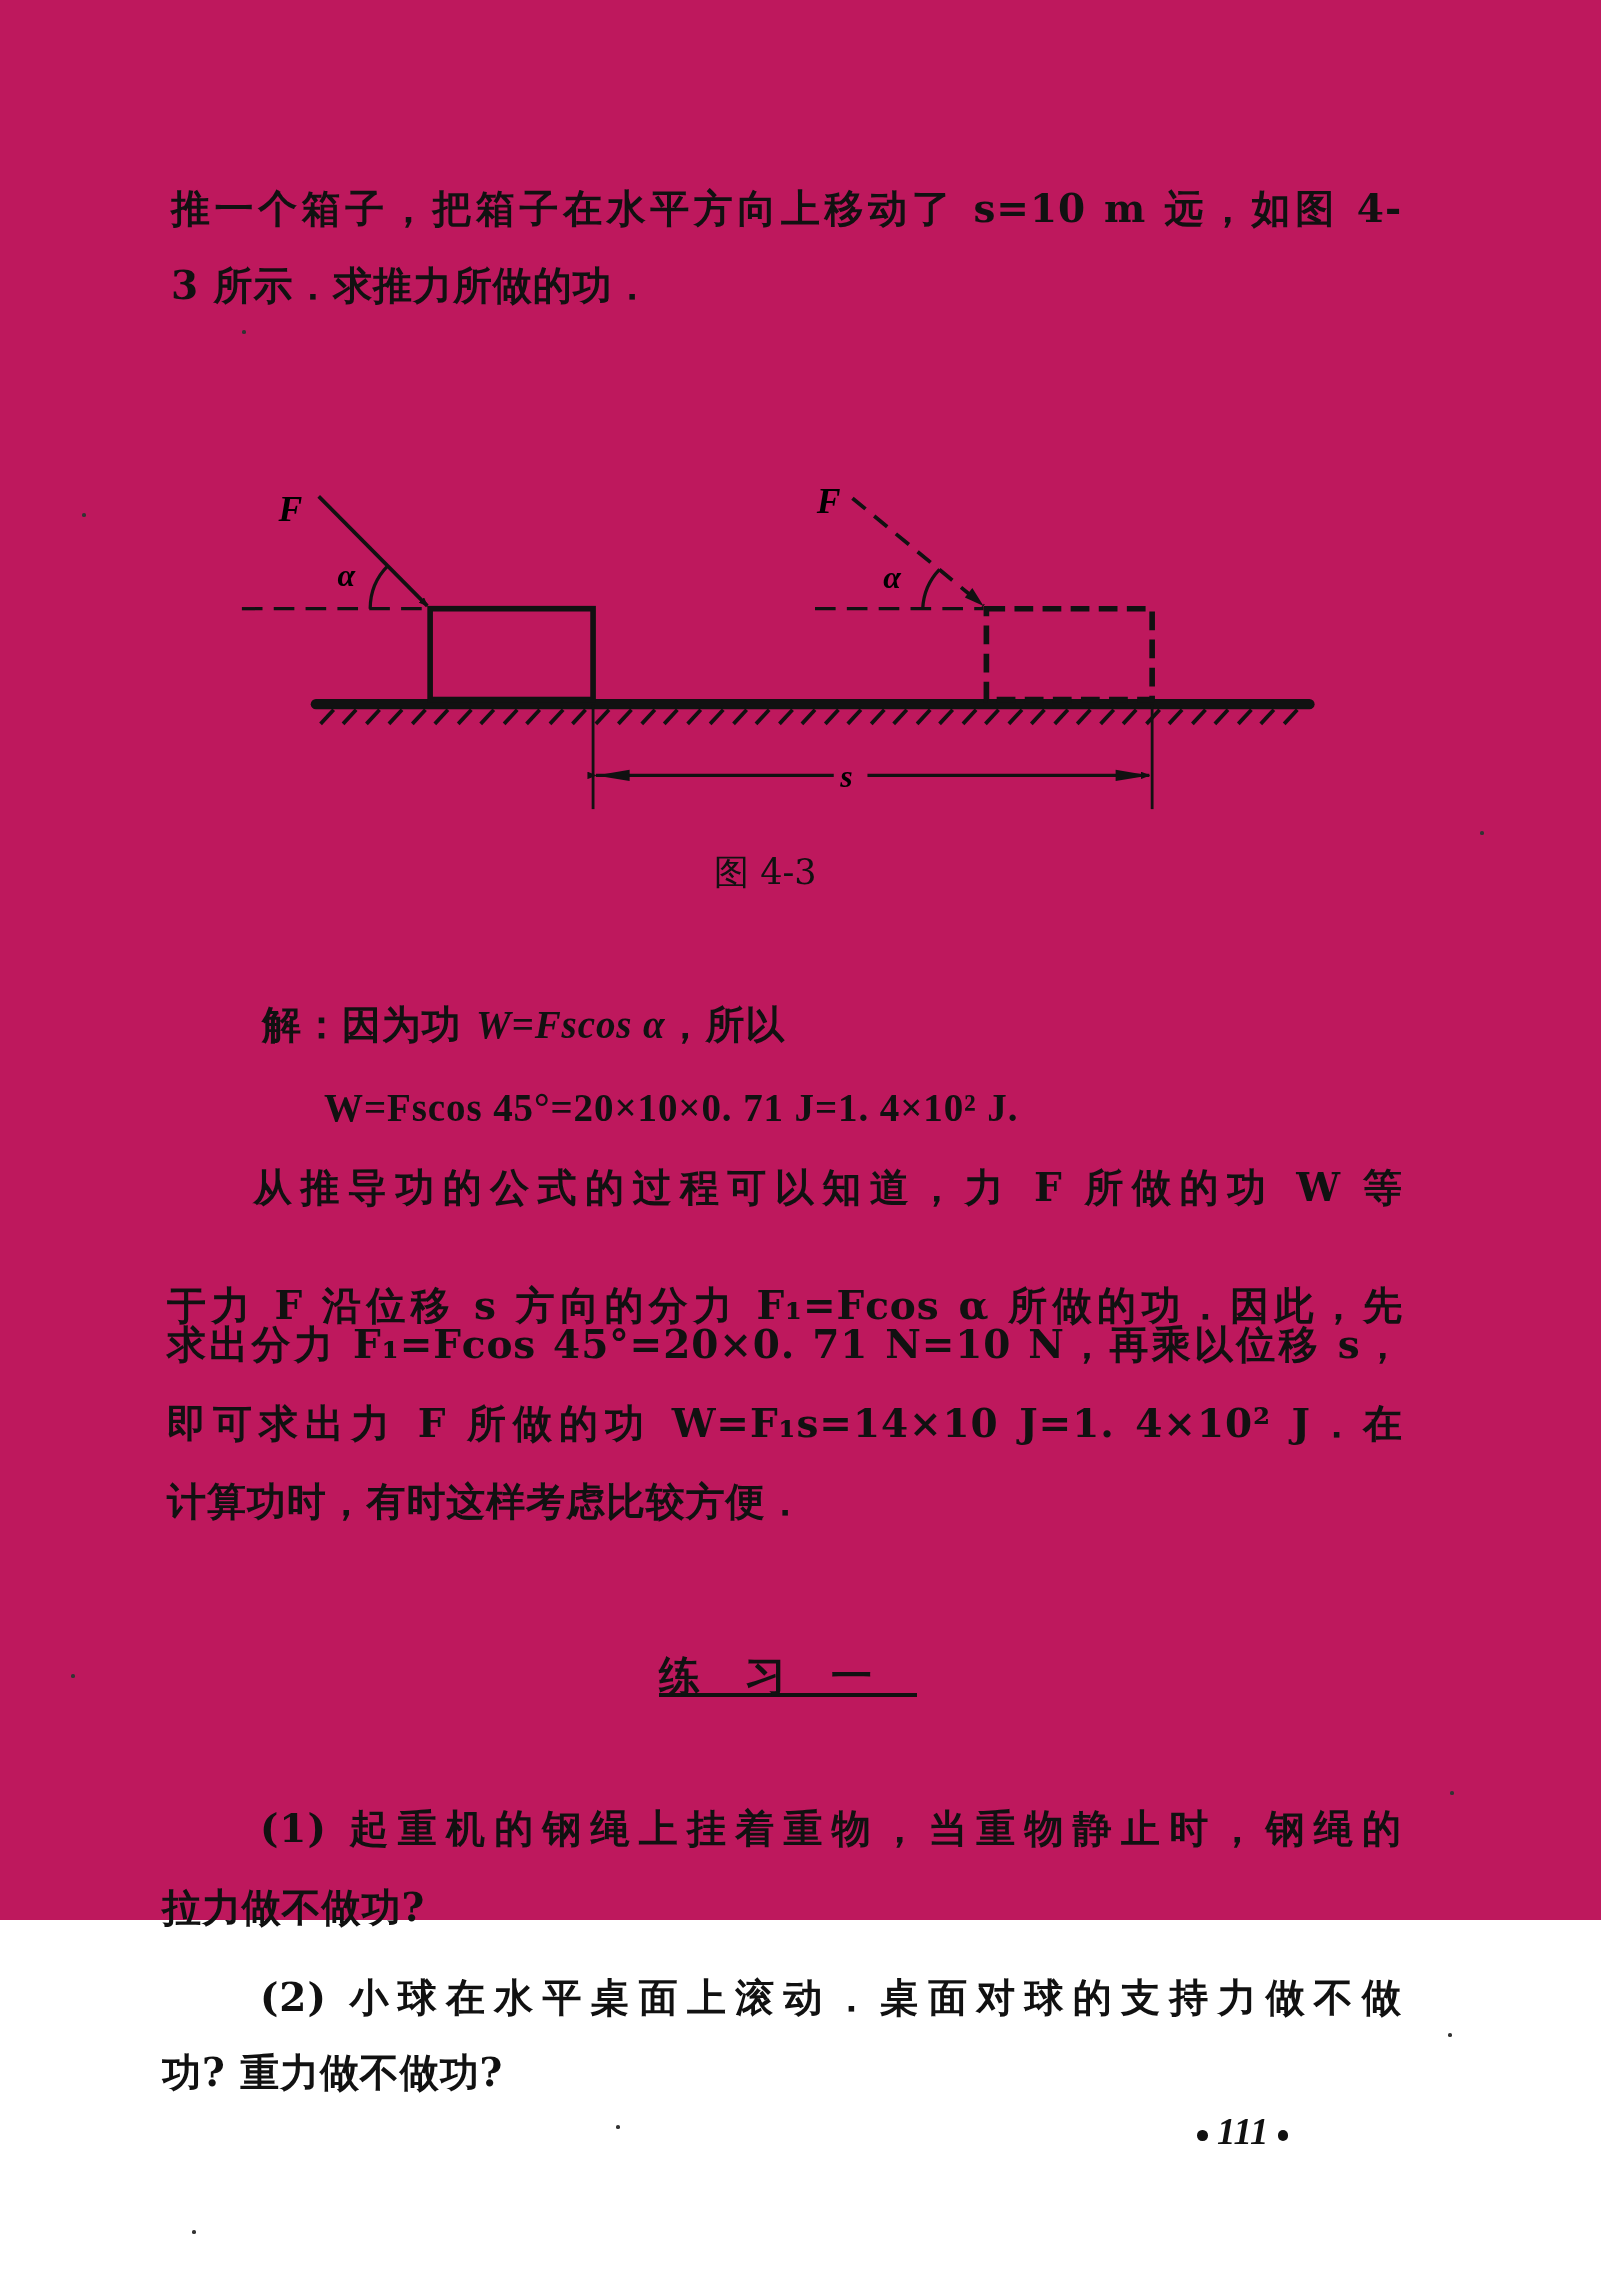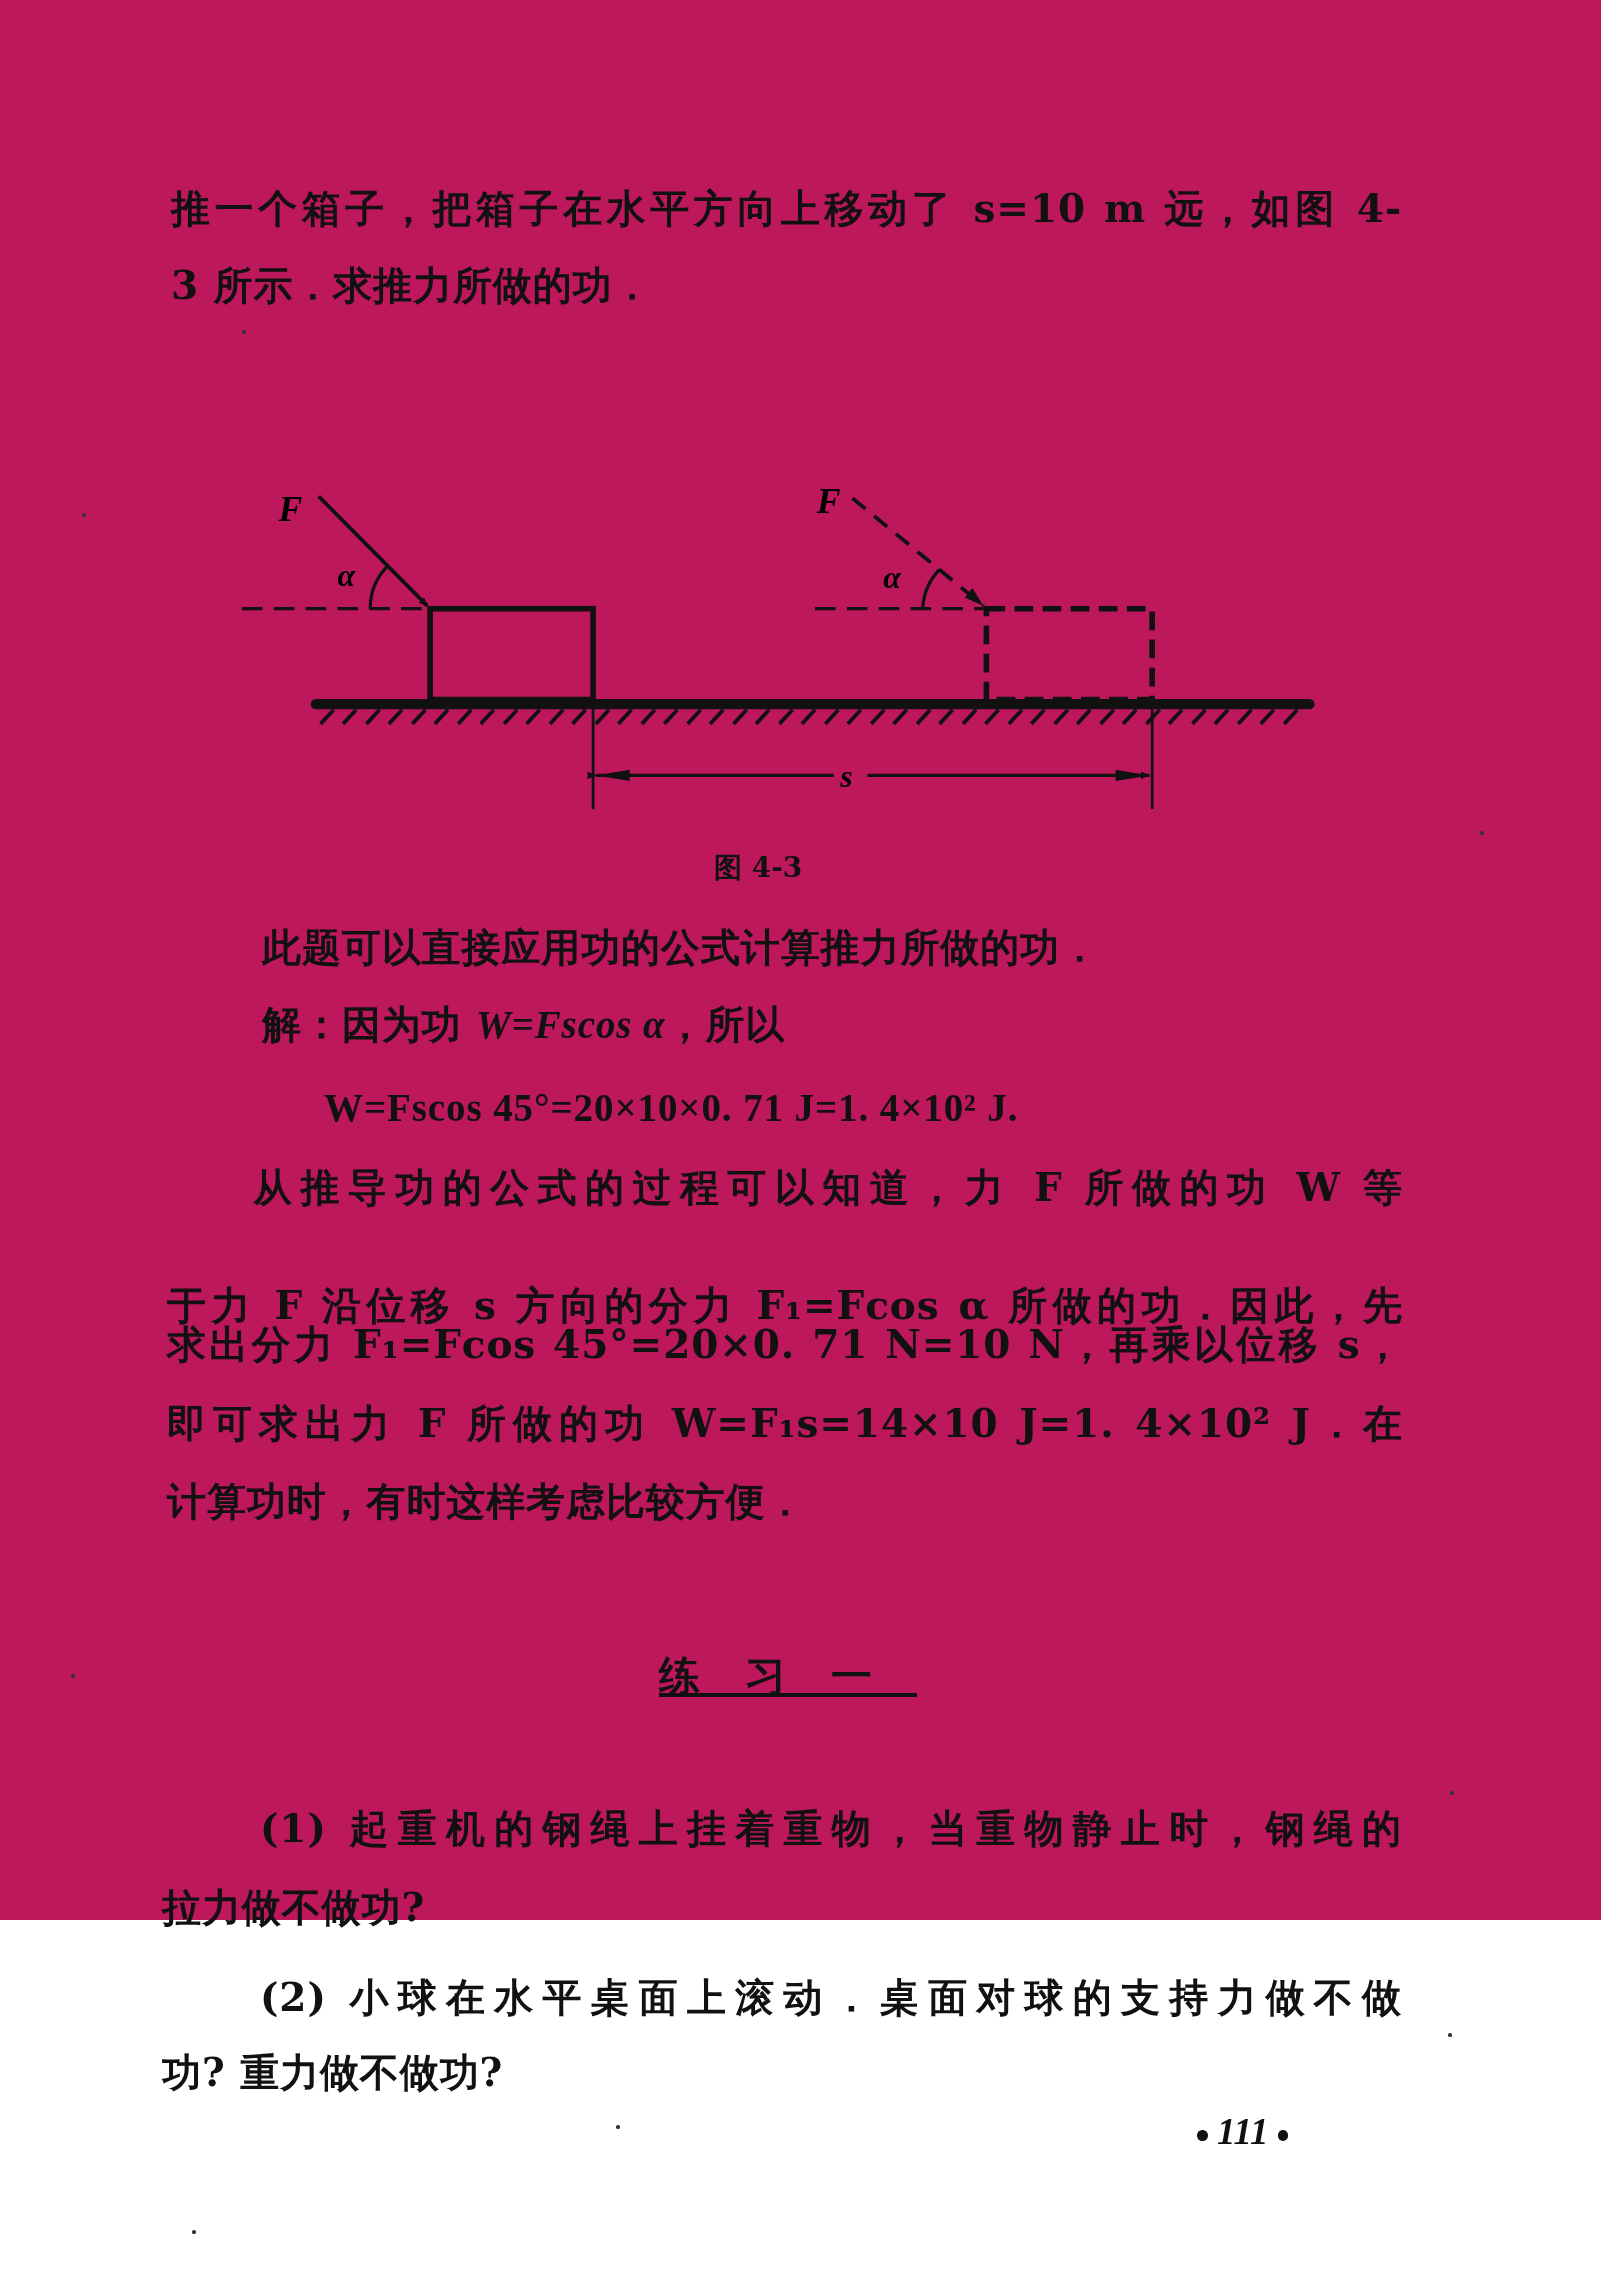--- a/index.html
+++ b/index.html
@@ -4,21 +4,21 @@
 <style>
   html, body { margin: 0; padding: 0; background: #ffffff; }
   body { width: 1601px; height: 2288px; position: relative; overflow: hidden;
          font-family: "DejaVu Serif", "Liberation Serif", serif; color: #111; }
   .page { position: absolute; left: 0; top: 0; width: 1601px; height: 1920px; background: #be185d; }
   .line { position: absolute; white-space: nowrap; font-size: 39px; line-height: 45px; font-weight: bold; letter-spacing: 0.9px; }
   .line i, .it { font-style: italic; font-family: "Liberation Serif", "DejaVu Serif", serif; }
   .math { font-family: "Liberation Serif", "DejaVu Serif", serif; font-weight: bold; }
   .justify { width: 1231px; text-align-last: justify; text-align: justify; }
   .heading { position: absolute; font-size: 41px; font-weight: bold; letter-spacing: 45px; white-space: nowrap; text-decoration: underline; }
-  .caption { position: absolute; font-size: 28px; font-weight: bold; white-space: nowrap; }
+  .caption { position: absolute; font-size: 35px; font-weight: normal; white-space: nowrap; }
   .pagenum { position: absolute; font-size: 37px; font-weight: bold; font-style: italic; white-space: nowrap;
              font-family: "Liberation Serif", "DejaVu Serif", serif; }
   .dot { display: inline-block; width: 10.3px; height: 10.3px; background: #111; border-radius: 50%; vertical-align: middle; margin: 0 9.4px; }
   .speck { position: absolute; width: 3.7px; height: 3.7px; background: #333; border-radius: 50%; }
   svg.diagram { position: absolute; left: 0; top: 0; }
   .diag-label { font-family: "Liberation Serif", "DejaVu Serif", serif; font-style: italic; font-weight: bold; }
 </style>
 </head>
 <body>
 
@@ -107,21 +107,20 @@
 
     <text x="297" y="556" font-size="38" class="diag-label">F</text>
     <text x="360" y="626" font-size="34" class="diag-label">α</text>
     <text x="872" y="548" font-size="38" class="diag-label">F</text>
     <text x="943" y="628" font-size="34" class="diag-label">α</text>
     <text x="897" y="840" font-size="34" class="diag-label">s</text>
   </svg>
 
   <div class="caption" style="left:714px; top:849px;">图  4-3</div>
 
-  <div class="line" style="left:262px; top:925px;">此题可以直接应用功的公式计算推力所做的功．</div>
   <div class="line" style="left:262px; top:1002px;"><span>解：因为功 </span><span class="math it">W=Fscos α</span><span>，所以</span></div>
   <div class="line math" style="left:324px; top:1085px;">W=Fscos 45°=20×10×0. 71 J=1. 4×10² J.</div>
 
   <div class="line justify" style="left:253px; width:1150px; top:1165px;">从推导功的公式的过程可以知道，力 F 所做的功 W 等</div>
   <div class="line justify" style="left:167px; width:1236px; top:1283px;">于力 F 沿位移 s 方向的分力 F₁=Fcos α 所做的功．因此，先</div>
   <div class="line justify" style="left:167px; width:1236px; top:1322px;">求出分力 F₁=Fcos 45°=20×0. 71 N=10 N，再乘以位移 s，</div>
   <div class="line justify" style="left:167px; width:1236px; top:1401px;">即可求出力 F 所做的功 W=F₁s=14×10 J=1. 4×10² J．在</div>
   <div class="line" style="left:167px; top:1479px;">计算功时，有时这样考虑比较方便．</div>
 
   <div class="heading" style="left:659px; top:1649px;">练习一</div>

